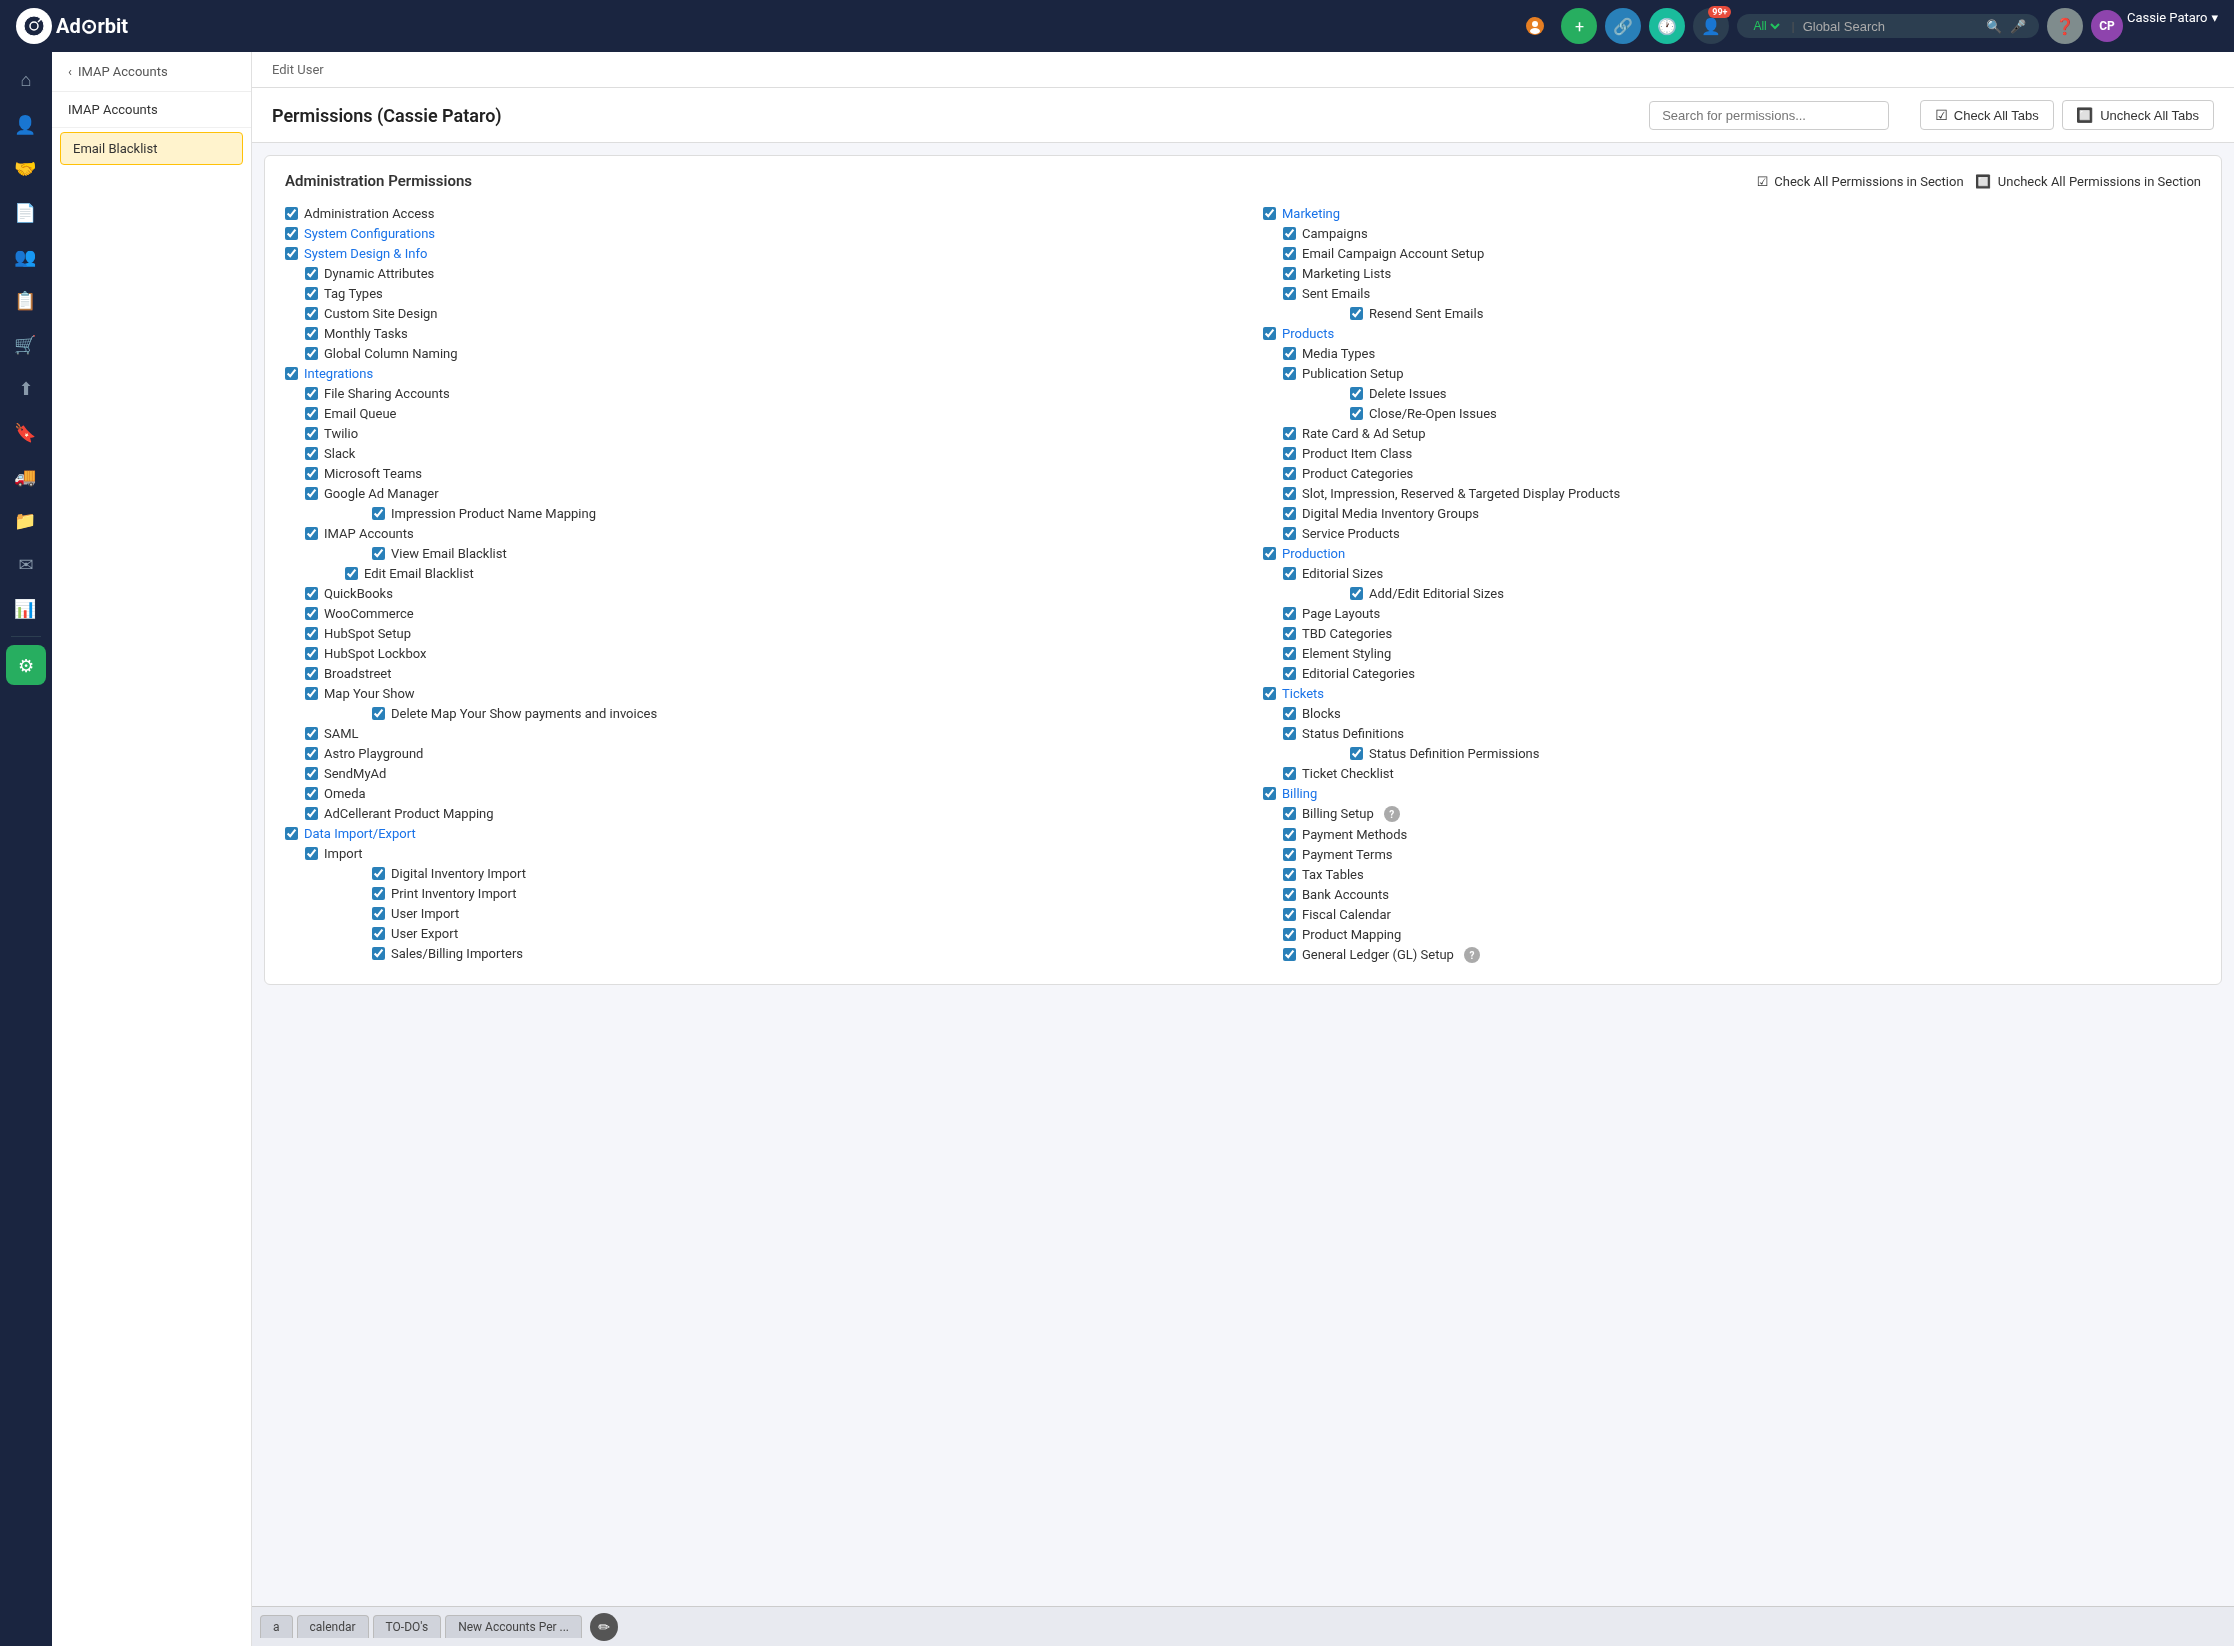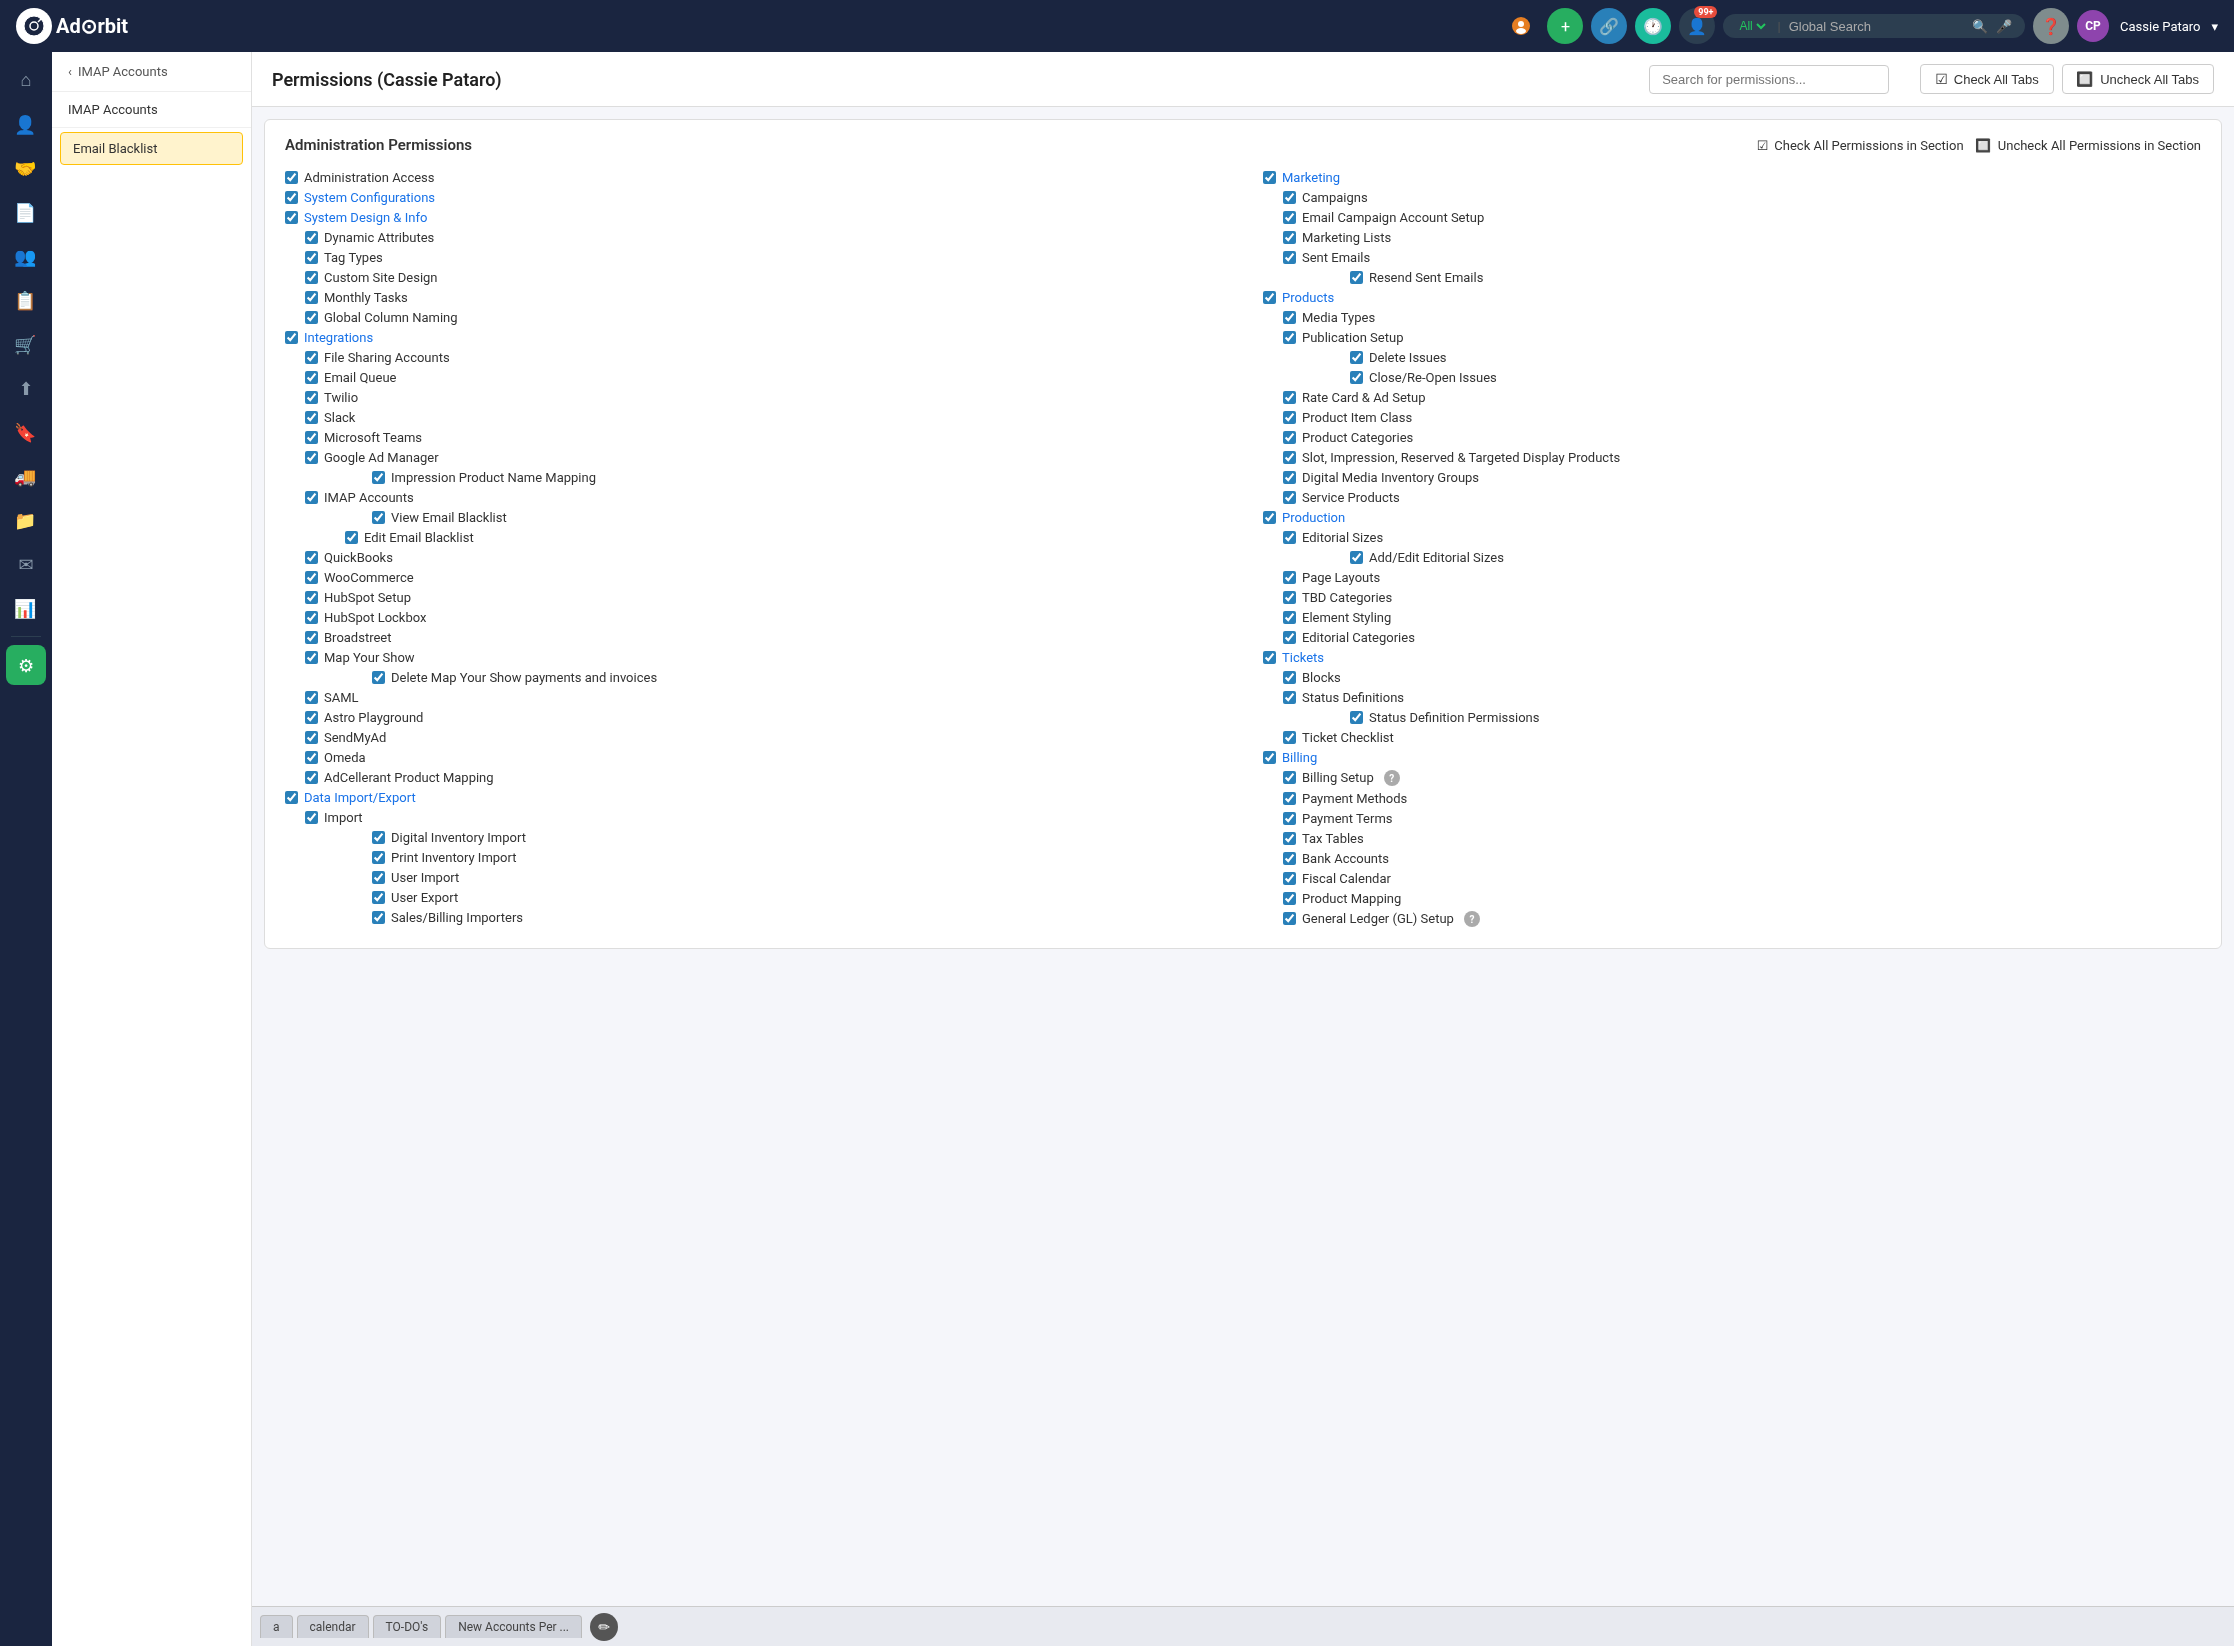--- a/index.html
+++ b/index.html
@@ -29,21 +29,21 @@
       background: #e74c3c; color: white; font-size: 9px; font-weight: bold;
       border-radius: 10px; padding: 1px 4px; min-width: 16px; text-align: center;
     }
     .search-bar {
       display: flex; align-items: center; background: #2c3e50; border-radius: 20px;
       padding: 4px 12px; gap: 8px; min-width: 300px;
     }
     .search-bar select { background: transparent; border: none; color: #aaa; font-size: 12px; outline: none; }
     .search-bar input { background: transparent; border: none; color: white; font-size: 13px; outline: none; flex: 1; }
     .search-bar input::placeholder { color: #aaa; }
-    .user-section { display: flex; align-items: center; gap: 11px; color: white; font-size: 13px; cursor: pointer; }
+    .user-section { display: flex; align-items: flex-start; gap: 4px; color: white; font-size: 13px; cursor: pointer; }
     .user-avatar { width: 32px; height: 32px; border-radius: 50%; background: #8e44ad; display: flex; align-items: center; justify-content: center; color: white; font-size: 12px; font-weight: bold; }
 
     
     .sidebar {
       position: fixed; top: 52px; left: 0; bottom: 0; width: 52px;
       background: #1a2540; display: flex; flex-direction: column; align-items: center;
       padding: 8px 0; gap: 4px; z-index: 999;
     }
     .sidebar-item {
       width: 40px; height: 40px; border-radius: 8px; display: flex; align-items: center;
@@ -229,20 +229,23 @@
   <div class="dropdown-item">
     <span>IMAP Accounts</span>
   </div>
   <div class="dropdown-item selected">
     <span>Email Blacklist</span>
   </div>
 </div>
 
 <div class="main-content">
 
+  <div class="page-header">
+    <span>Edit User</span>
+  </div>
 
   <div class="user-title-bar">
     <span class="user-title">Permissions (Cassie Pataro)</span>
     <div class="title-spacer"></div>
     <input class="search-permissions" type="text" placeholder="Search for permissions..." style="">
     <div class="btn-group">
       <button class="btn-check">
         <span style="font-size:14px;">☑</span>
         <span>Check All Tabs</span>
       </button>

